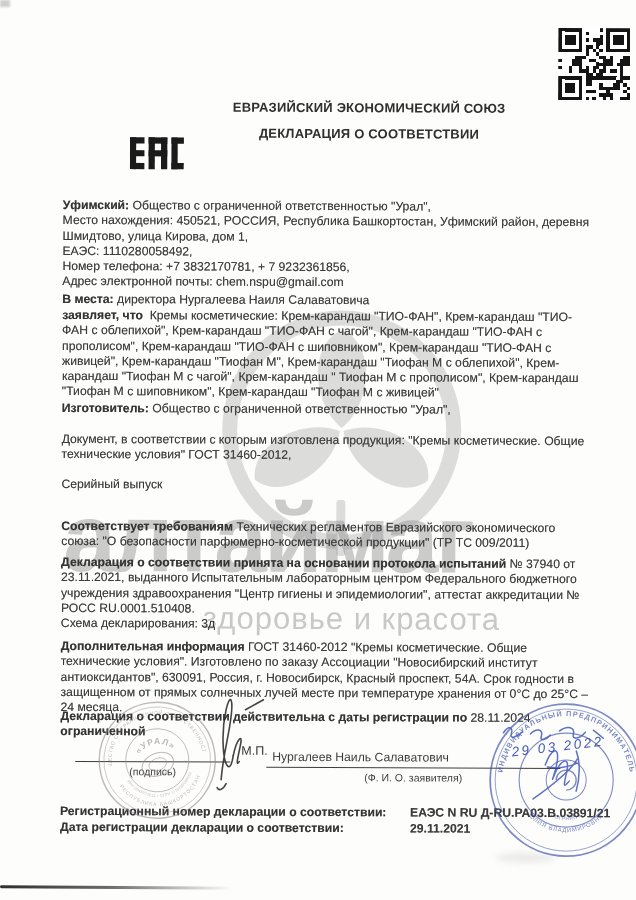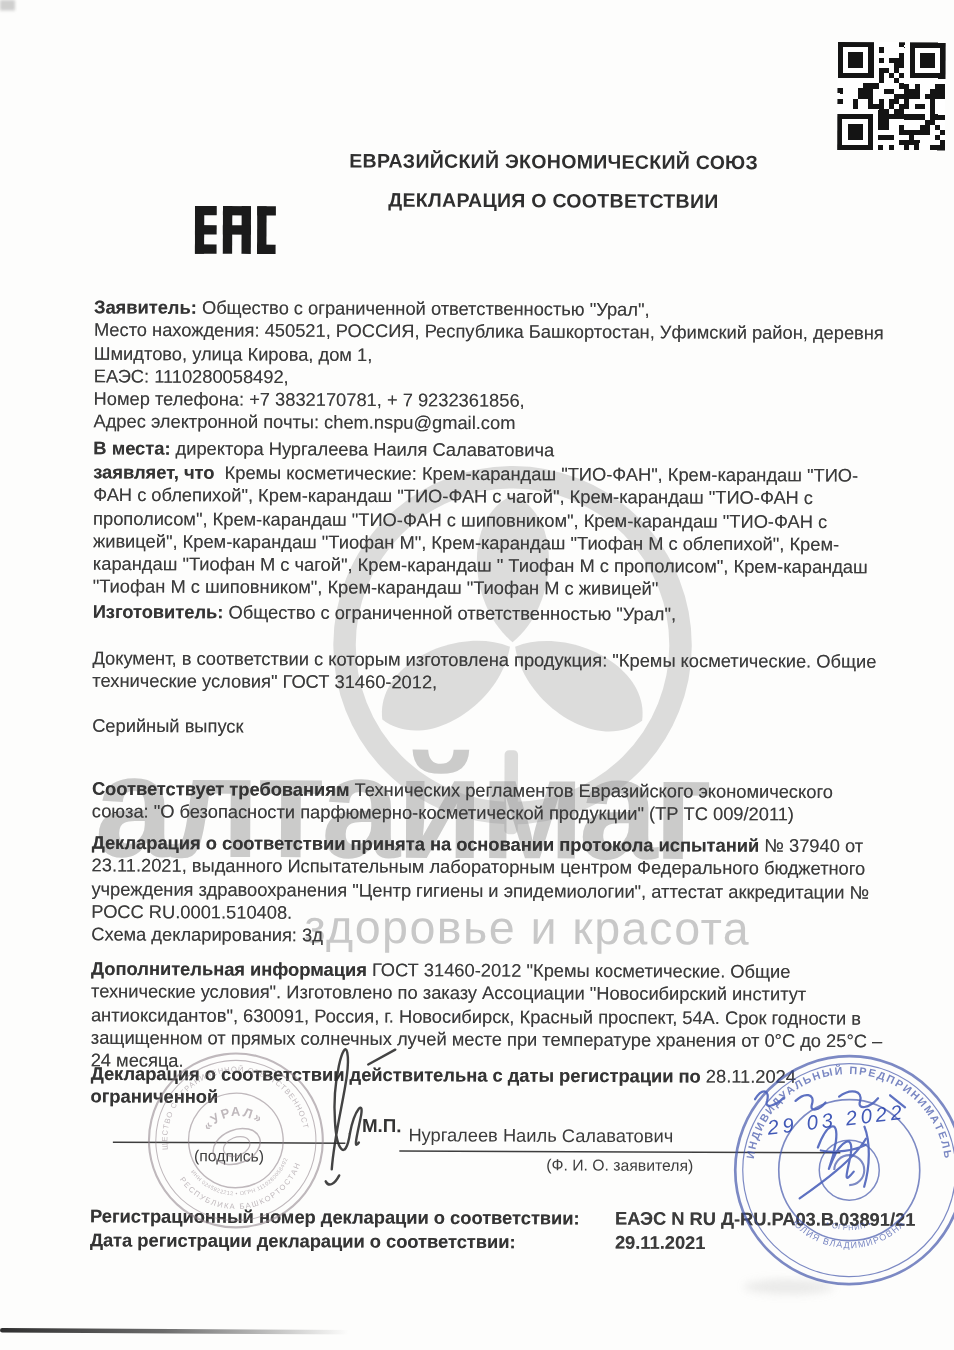--- a/index.html
+++ b/index.html
@@ -52,21 +52,21 @@
   }
   .wm-tagline{
     position:absolute;left:204px;top:601px;
     font-size:31px;color:#a9a9a9;opacity:.62;letter-spacing:1px;z-index:0;
   }
   .content{position:absolute;inset:0;z-index:1;}
   
   .sig-line-left{position:absolute;left:77px;top:762px;width:155px;height:1px;background:#3e3e3e;}
   .sig-caption-left{position:absolute;left:77px;top:766px;width:155px;text-align:center;
     font-size:10.5px;color:#3d3d3d;}
-  .mp{position:absolute;left:243px;top:744px;font-size:12.5px;font-weight:bold;color:#333;}
+  .mp{position:absolute;left:243px;top:744px;font-size:12.5px;font-weight:normal;color:#333;}
   .sig-name{position:absolute;left:268px;top:750px;width:294px;padding-left:6px;
     font-size:12.2px;color:#3b3b3b;}
   .sig-line-right{position:absolute;left:268px;top:767px;width:294px;height:1px;background:#3e3e3e;}
   .sig-caption-right{position:absolute;left:268px;top:771px;width:294px;text-align:center;
     font-size:10.5px;color:#3d3d3d;}
   
   .reg-row{position:absolute;left:62px;width:560px;font-size:12.2px;color:#3b3b3b;
     text-shadow:0 0 .4px rgba(60,60,60,.5);}
   .reg-row b{color:#343434;}
   .reg-1{top:805px;}
@@ -267,21 +267,21 @@
           <rect x="60" y="0" width="9" height="46"></rect>
           <rect x="60" y="0" width="18" height="9"></rect>
           <rect x="60" y="37" width="18" height="9"></rect>
         </g>
       </svg>
 
       <div class="title1">ЕВРАЗИЙСКИЙ ЭКОНОМИЧЕСКИЙ СОЮЗ</div>
       <div class="title2">ДЕКЛАРАЦИЯ О СООТВЕТСТВИИ</div>
 
       <p class="para p-applicant">
-        <b>Заявитель:</b>
+        <b>Уфимский:</b>
         <span>Общество с ограниченной ответственностью "Урал",</span><br>
         <span>Место нахождения: 450521, РОССИЯ, Республика Башкортостан, Уфимский район, деревня Шмидтово, улица Кирова, дом 1,</span><br>
         <span>ЕАЭС: 1110280058492,</span><br>
         <span>Номер телефона: +7 3832170781, + 7 9232361856,</span><br>
         <span>Адрес электронной почты: chem.nspu@gmail.com</span>
       </p>
 
       <p class="para p-person">
         <b>В места:</b>
         <span>директора Нургалеева Наиля Салаватовича</span>

